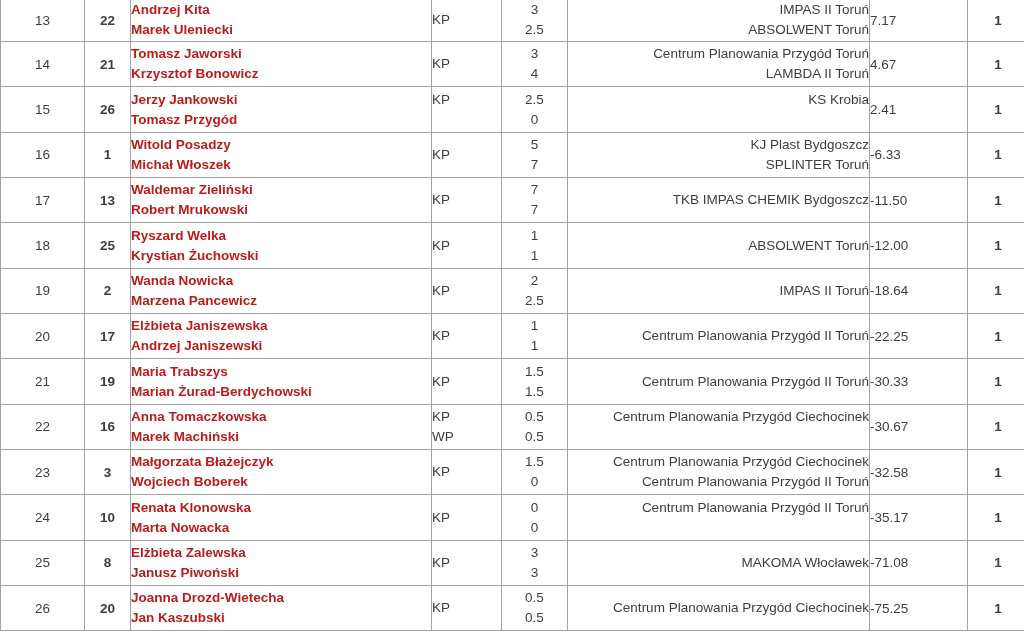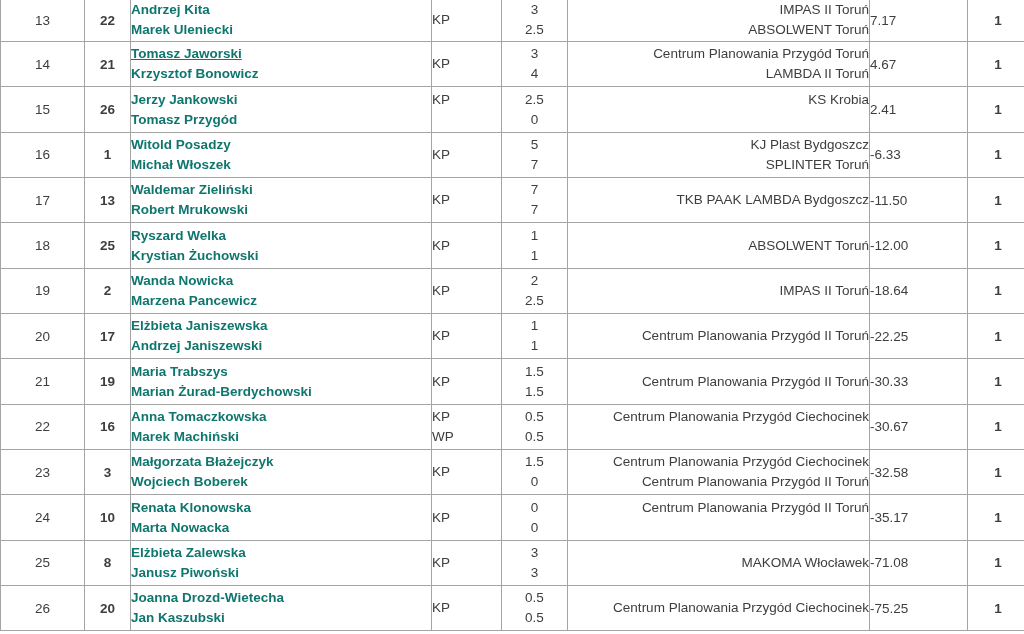--- a/index.html
+++ b/index.html
@@ -37,22 +37,22 @@
 
   td.c-rank   { width: 83px;  text-align: center; }
   td.c-pairno { width: 45px;  text-align: center; font-weight: bold; }
   td.c-players{ width: 300px; text-align: left; padding-left: 6px; font-weight: bold; }
   td.c-cat    { width: 69px;  text-align: left; }
   td.c-points { width: 65px;  text-align: center; }
   td.c-clubs  { width: 301px; text-align: right; padding-left: 6px; }
   td.c-score  { width: 97px;  text-align: left; }
   td.c-group  { width: 60px;  text-align: center; font-weight: bold; }
 
-  .player-name { color: #0f766e; text-decoration: none; cursor: pointer; display: block; }
-  .player-name.underlined { text-decoration: underline; }
+  .player-name { color: #b91c1c; text-decoration: none; cursor: pointer; display: block; }
+  .player-name.underlined { }
 </style>
 </head>
 <body>
 
 <div class="table-wrap">
   <table class="results">
     <tbody id="results-body">
         <tr class="row">
     <td class="c-rank">13</td>
     <td class="c-pairno">22</td>
@@ -146,21 +146,21 @@
             <span class="player-name line">Robert Mrukowski</span>
           </td>
     <td class="c-cat">
             <div class="line">KP</div>
           </td>
     <td class="c-points">
             <div class="line">7</div>
             <div class="line">7</div>
           </td>
     <td class="c-clubs">
-            <div class="line">TKB PAAK LAMBDA Bydgoszcz</div>
+            <div class="line">TKB IMPAS CHEMIK Bydgoszcz</div>
           </td>
     <td class="c-score">-11.50</td>
     <td class="c-group">1</td>
   </tr>
         <tr class="row">
     <td class="c-rank">18</td>
     <td class="c-pairno">25</td>
     <td class="c-players">
             <span class="player-name line">Ryszard Welka</span>
             <span class="player-name line">Krystian Żuchowski</span>

